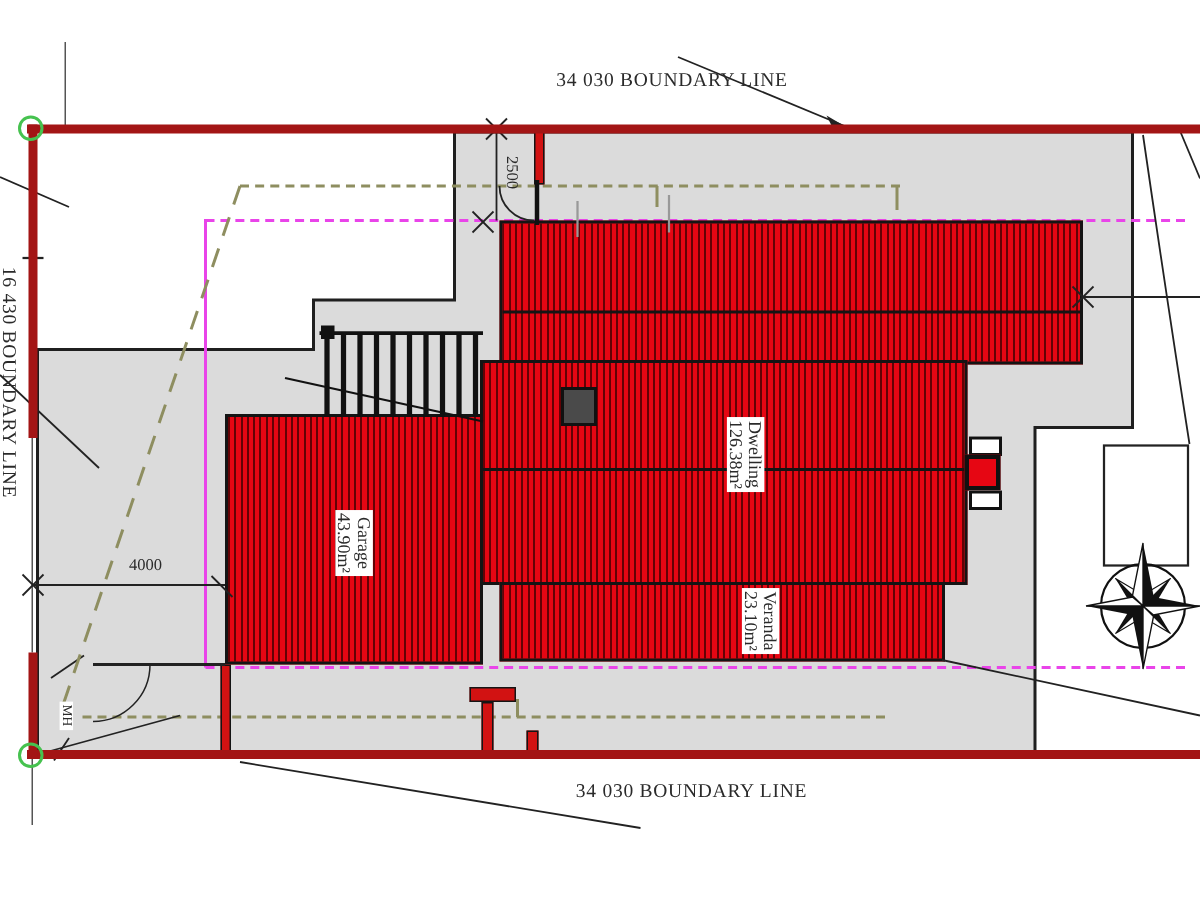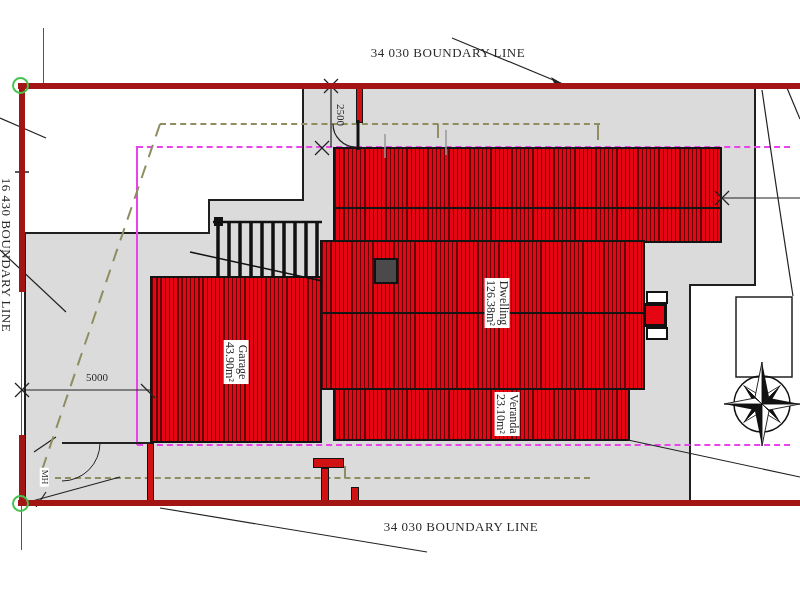--- a/index.html
+++ b/index.html
@@ -159,21 +159,21 @@
   <div class="bnd" style="left:19px;top:435px;width:6px;height:71px;"></div>
 
   <div class="greenc" style="left:12px;top:77px;"></div>
   <div class="greenc" style="left:12px;top:495px;"></div>
 
   <div class="lbl ctr z8" style="left:448px;top:53px;font-size:13px;letter-spacing:.5px;">34 030 BOUNDARY LINE</div>
   <div class="lbl ctr z8" style="left:461px;top:527px;font-size:13px;letter-spacing:.5px;">34 030 BOUNDARY LINE</div>
   <div class="lbl rot z8" style="left:6px;top:255px;font-size:13px;letter-spacing:.5px;">16 430 BOUNDARY LINE</div>
 
   <div class="lbl rot z8" style="left:340px;top:115px;font-size:11px;">2500</div>
-  <div class="lbl ctr z8" style="left:97px;top:378px;font-size:11px;">5000</div>
+  <div class="lbl ctr z8" style="left:97px;top:378px;font-size:11px;">4000</div>
   <div class="lbl rot whitebg z8" style="left:44px;top:477px;font-size:9px;">MH</div>
 
   <div class="lbl rot whitebg z8" style="left:236px;top:362px;font-size:12px;text-align:center;">
     <div>Garage</div>
     <div>43.90m²</div>
   </div>
   <div class="lbl rot whitebg z8" style="left:497px;top:303px;font-size:12px;text-align:center;">
     <div>Dwelling</div>
     <div>126.38m²</div>
   </div>

